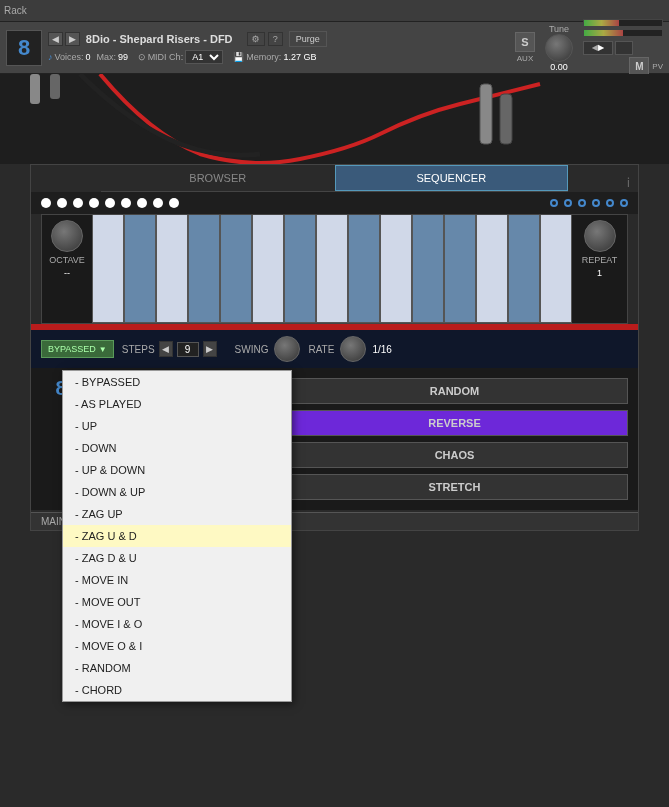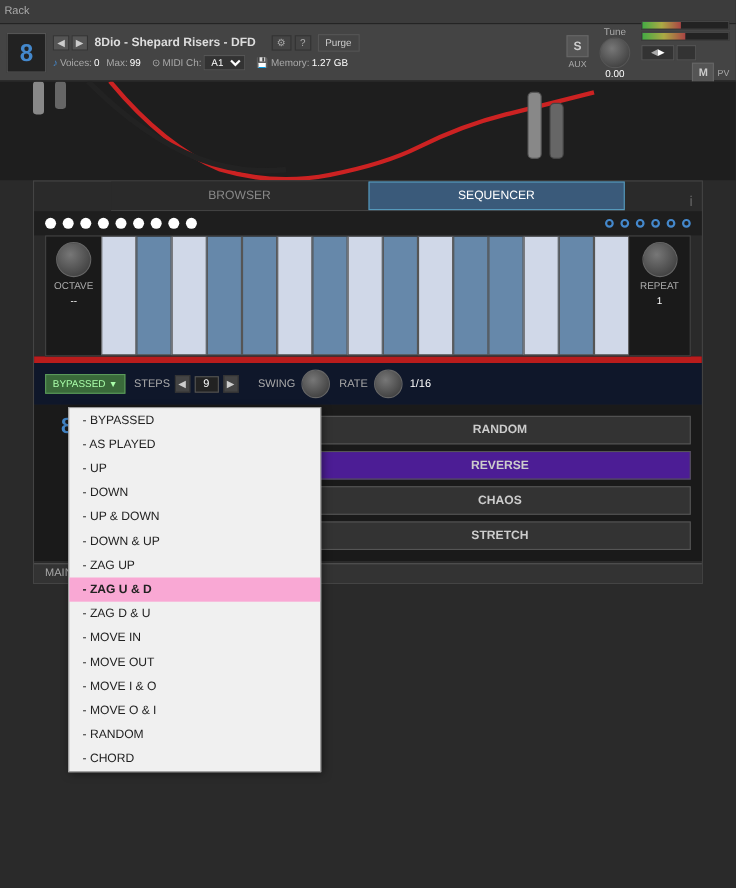--- a/index.html
+++ b/index.html
@@ -402,21 +402,21 @@
       min-width: 80px;
       text-align: center;
       font-weight: bold;
     }
     .action-btn.chaos {
       background: #333;
       border-color: #555;
       color: #ccc;
     }
     .action-btn.reverse {
-      background: #4c1d95;
+      background: #6d28d9;
       border-color: #555;
       color: #ccc;
     }
     .action-btn.stretch {
       background: #333;
       border-color: #555;
       color: #ccc;
     }
     .action-btn.random {
       background: #333;
@@ -436,22 +436,21 @@
       box-shadow: 2px 2px 8px rgba(0,0,0,0.5);
     }
     .dropdown-item {
       padding: 5px 12px;
       font-size: 11px;
       color: #222;
       cursor: pointer;
       display: block;
     }
     .dropdown-item.selected {
-      background: #f9a8d4;
-      font-weight: bold;
+      background: #fef9c3;
     }
 
     .main-tab {
       background: #333;
       padding: 3px 10px;
       color: #aaa;
       font-size: 10px;
       border-top: 1px solid #555;
       margin-top: 2px;
     }

